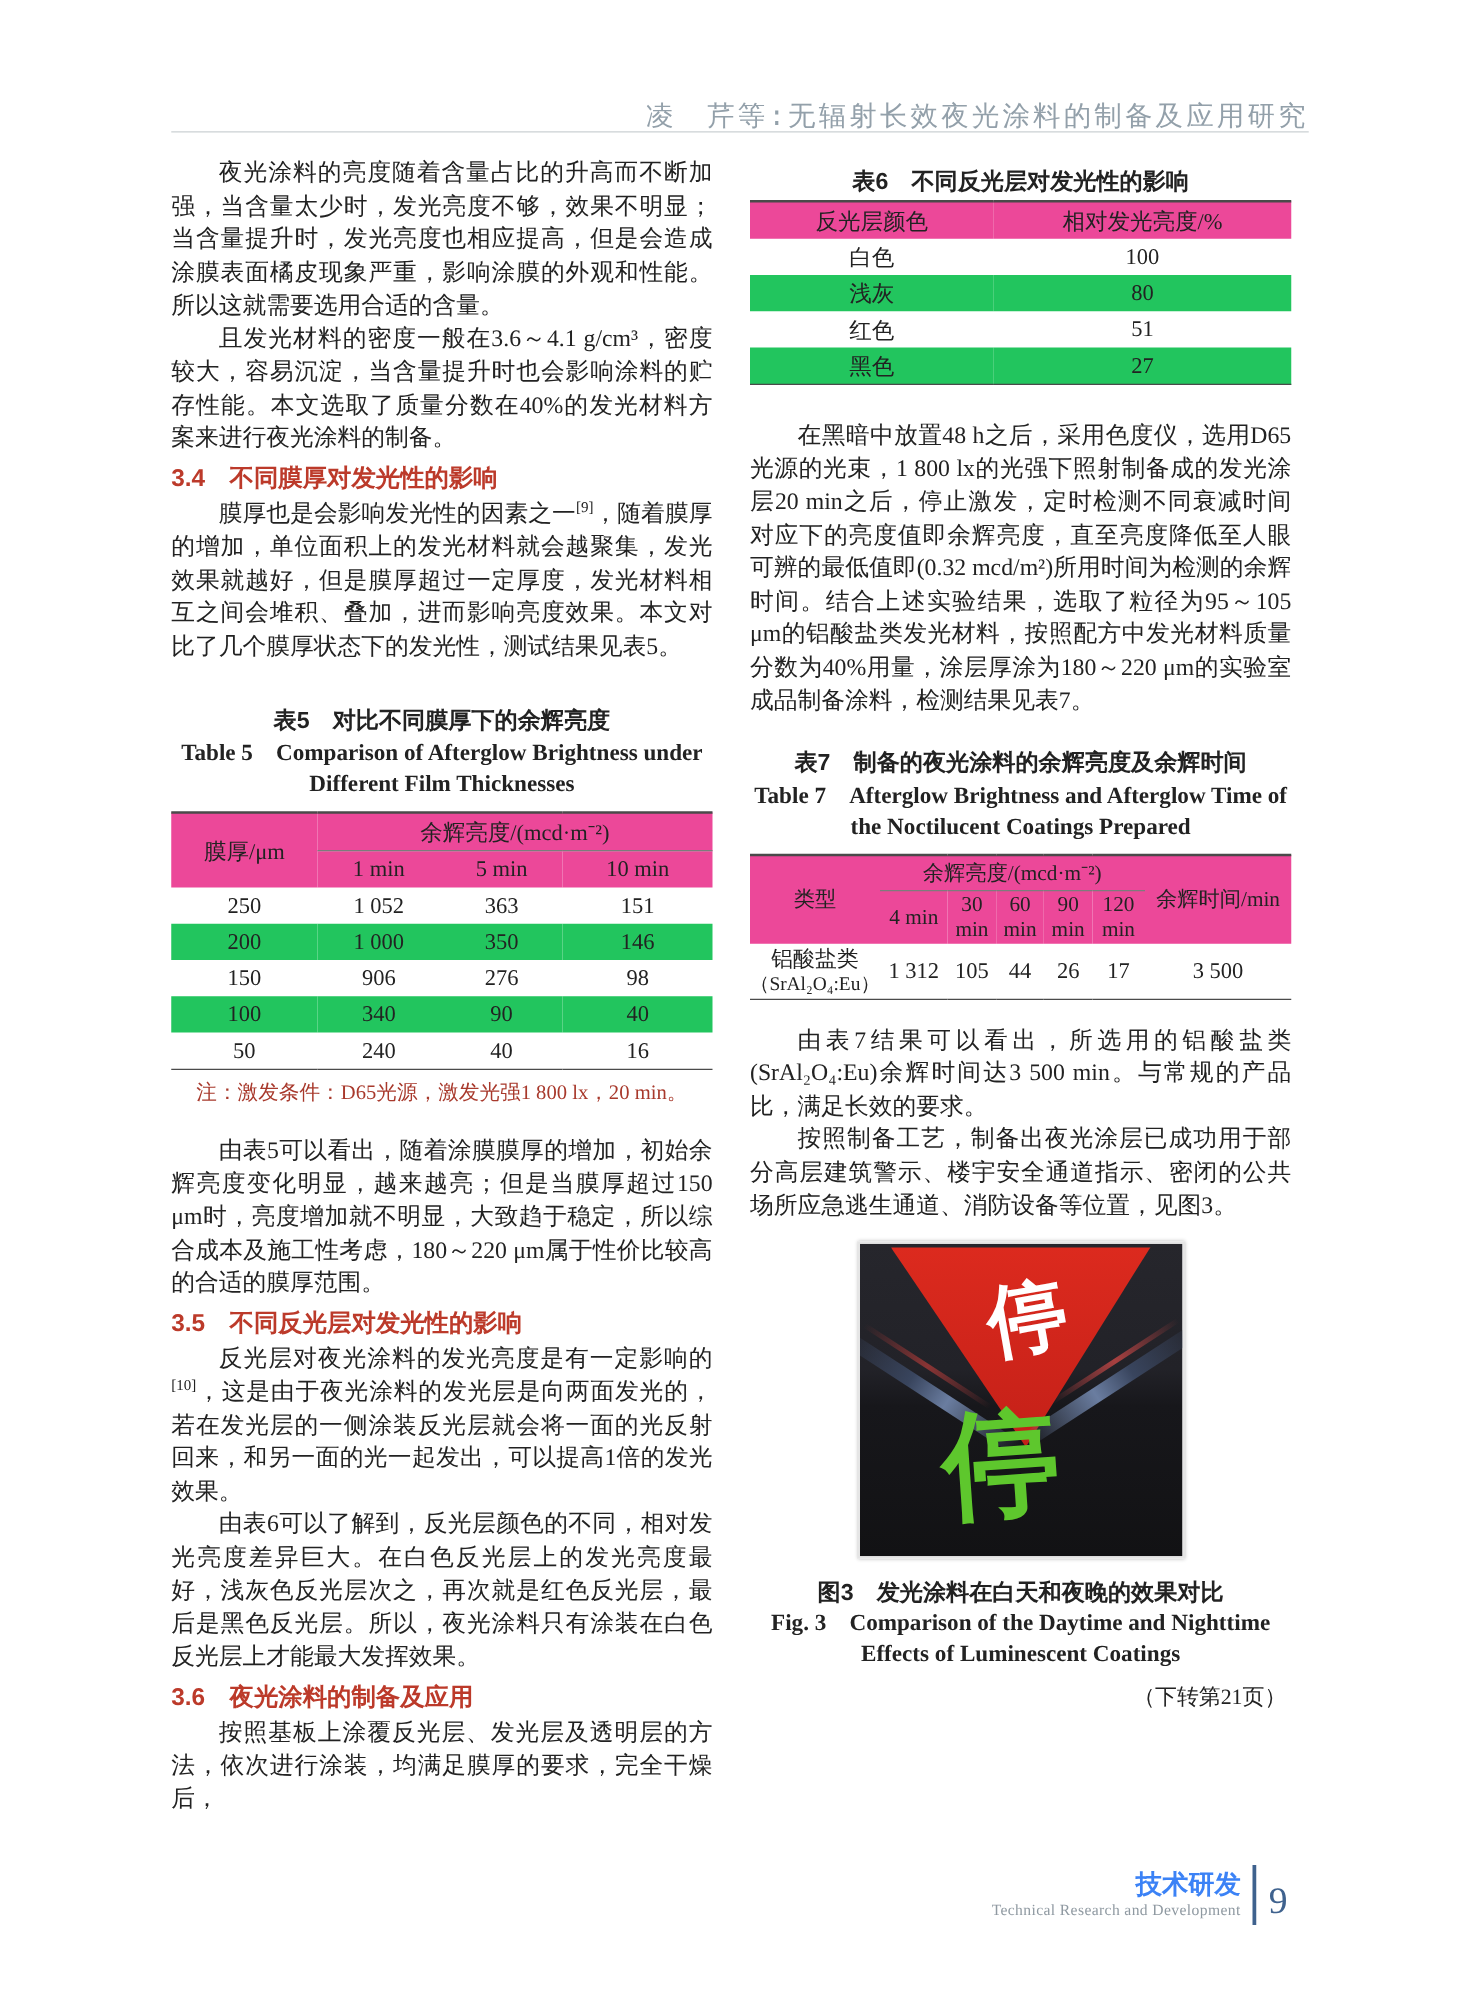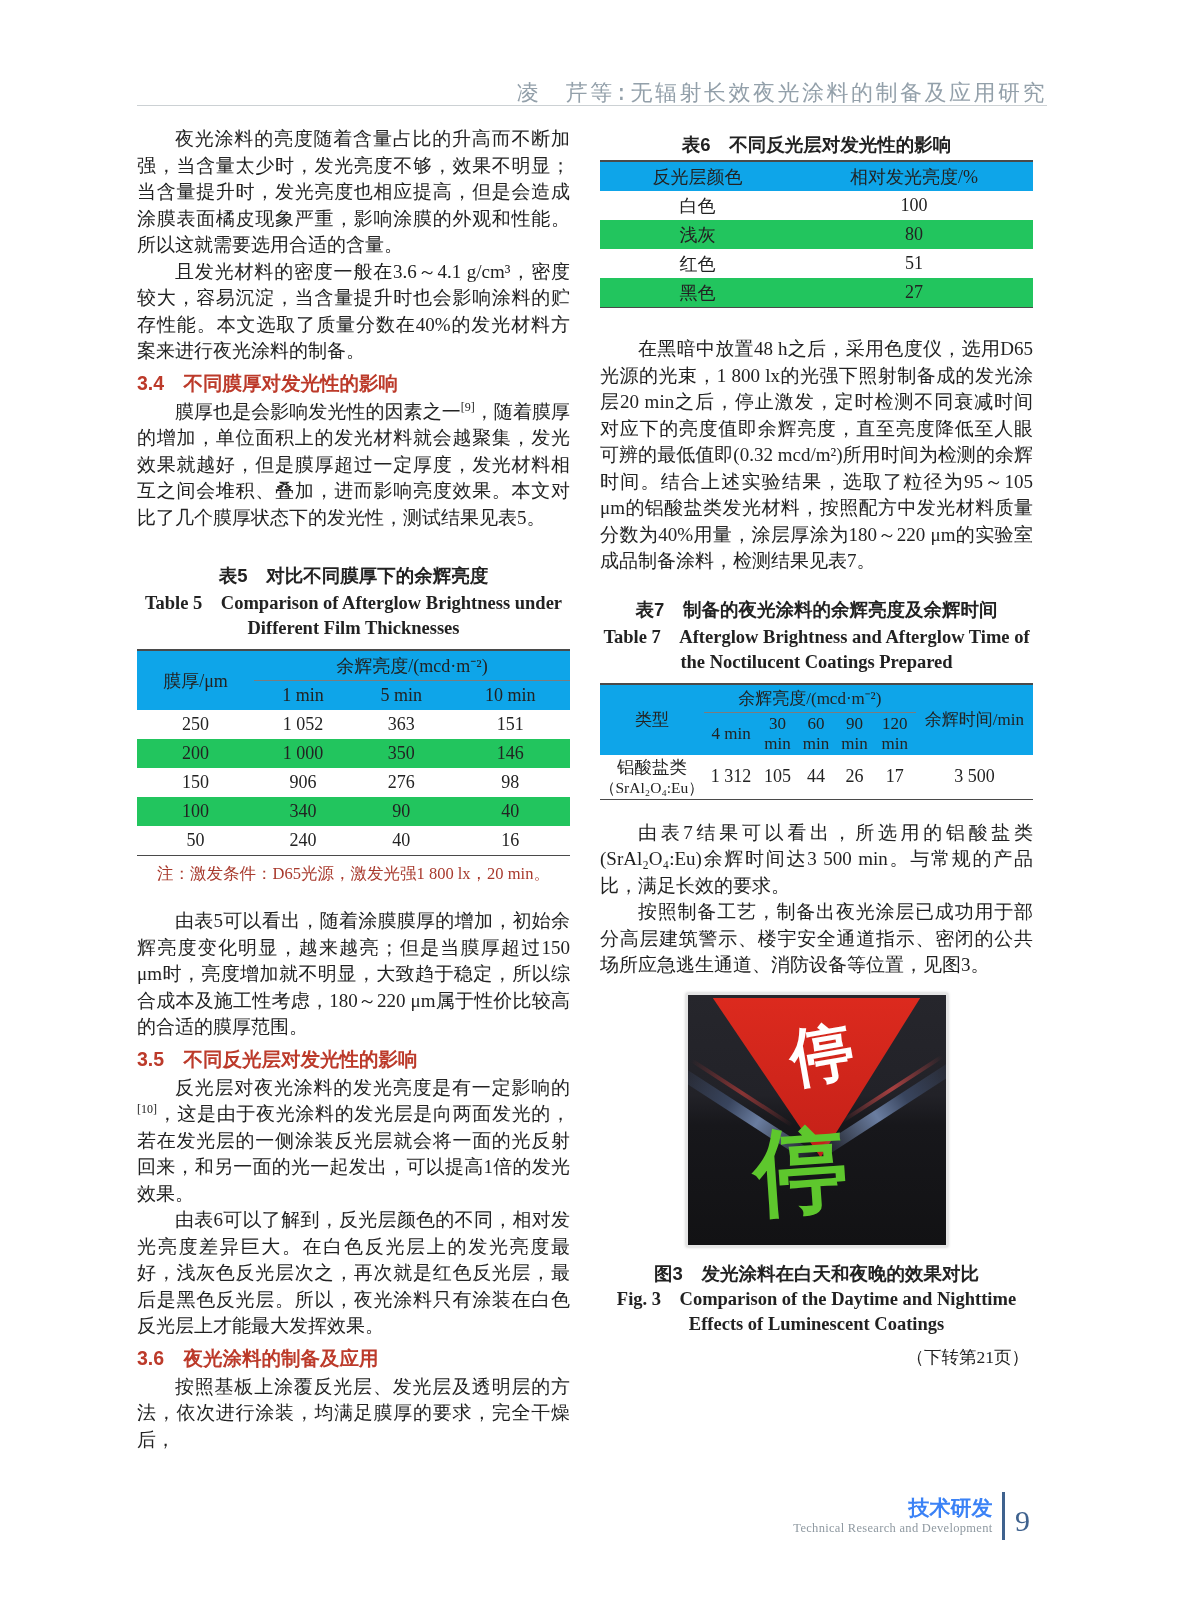--- a/index.html
+++ b/index.html
@@ -32,21 +32,21 @@
     text-align:center; font-family:"Liberation Sans", sans-serif; font-weight:bold;
     font-size:18.5px; line-height:26px; margin-bottom:2px;
   }
   .tbl-title-en {
     text-align:center; font-weight:bold; font-size:18.5px; line-height:25px; margin-bottom:8px;
   }
   table { width:100%; border-collapse:collapse; font-size:18px; }
   .data-table { border-top:2px solid #4a4a4a; border-bottom:1.5px solid #4a4a4a; }
   .data-table th { font-weight:normal; }
   .data-table th, .data-table td { text-align:center; padding:2px 0; height:25px; }
-  .hdr-pink { background:#0ea5e9;font-family:Liberation Serif, serif; }
+  .hdr-pink { background:#ec4899;font-family:Liberation Serif, serif; }
   .stripe { background:#22c55e; }
   .group-th { border-bottom:1px solid #7c7c7c; }
   .note {
     color:#a8392c; font-size:16.5px; line-height:24px; text-align:center; margin-top:6px;
   }
   .t7 th, .t7 td { font-size:17px; padding:1px 0; }
   .t7 .val { font-size:18px; }
   .type-line1 { font-size:17.5px; line-height:22px; }
   .type-line2 { font-size:15.5px; line-height:20px; }
 

